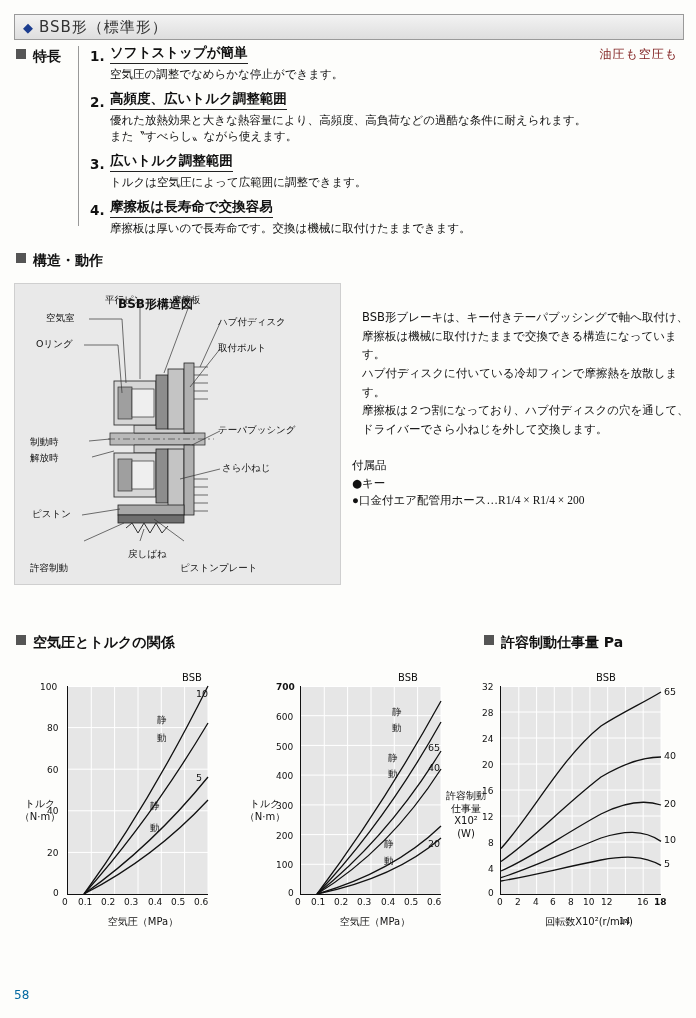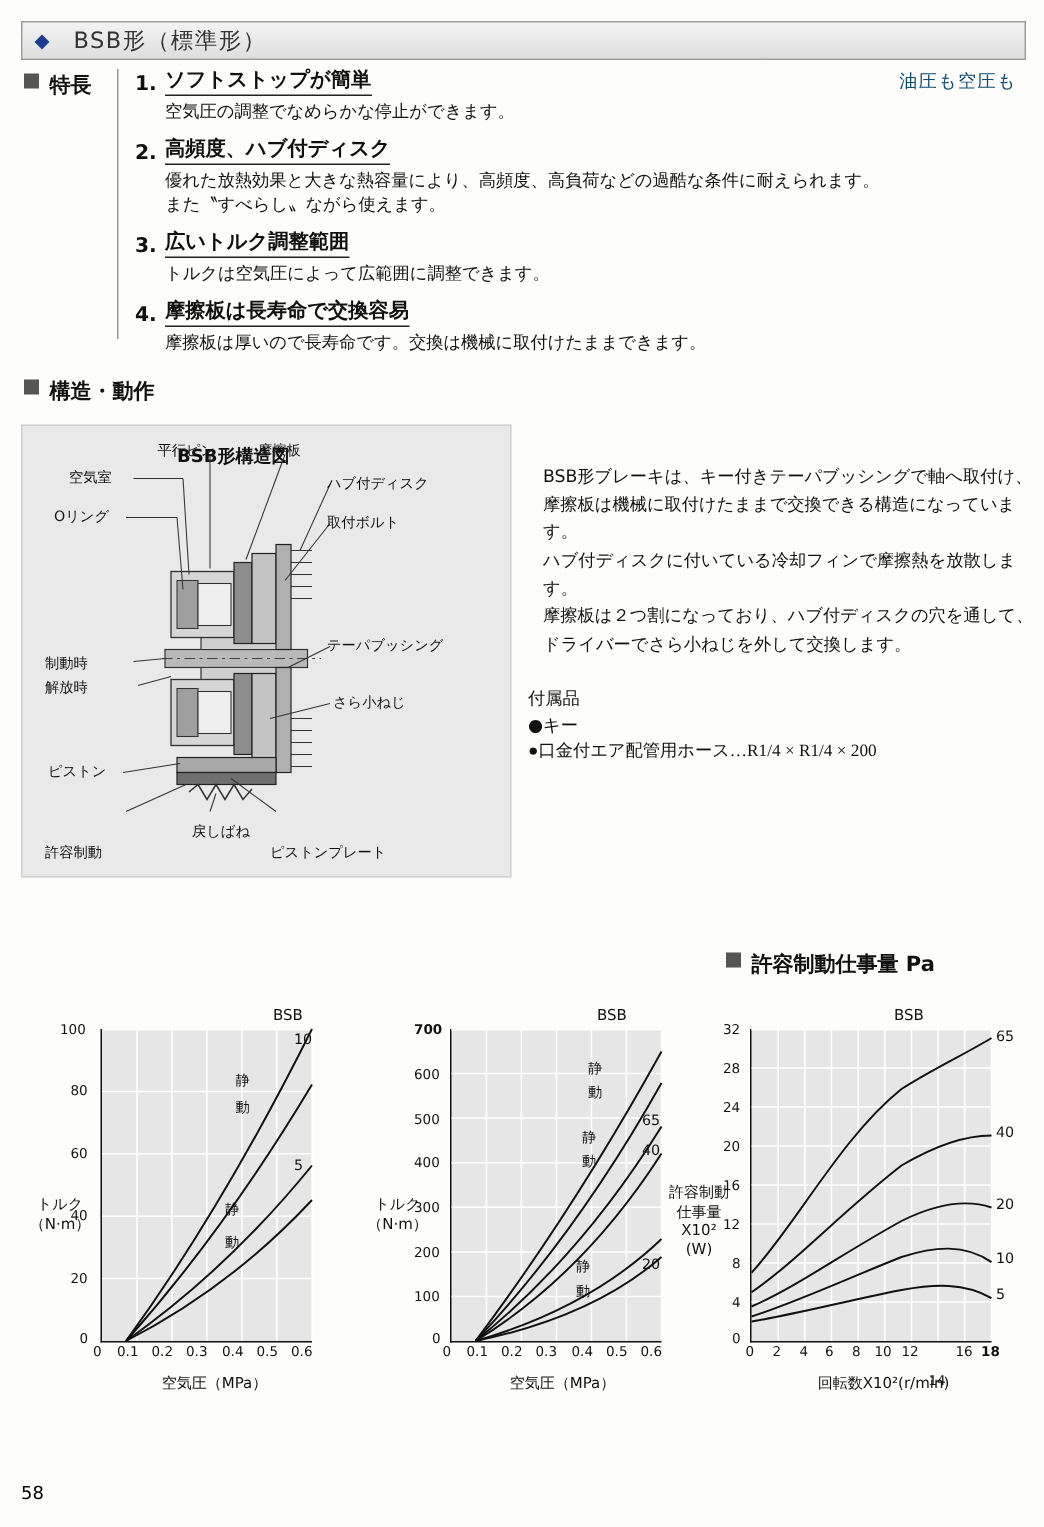--- a/index.html
+++ b/index.html
@@ -17,21 +17,21 @@
   .hdr{
     position:absolute;left:14px;top:14px;width:668px;height:24px;
     background:linear-gradient(#f3f3f3,#dedede);
     border:1px solid #9a9a9a;
     display:flex;align-items:center;
   }
   .hdr .dia{
     margin-left:8px;color:#1b3d8f;font-size:13px;line-height:1;
   }
   .hdr .htxt{
-    margin-left:16px;font-size:15px;color:#333;letter-spacing:1px;
+    margin-left:6px;font-size:15px;color:#333;letter-spacing:1px;
   }
 
   
   .sqmark{
     display:inline-block;width:10px;height:10px;background:#555;
     margin-right:7px;vertical-align:2px;
   }
   .sec-label{
     position:absolute;font-size:14px;font-weight:bold;color:#111;
   }
@@ -46,21 +46,21 @@
     font-size:13.5px;font-weight:bold;color:#111;display:flex;align-items:flex-end;
   }
   .feat .num{width:20px;flex:none;}
   .feat .ttl .t{border-bottom:1px solid #222;padding-bottom:1px;}
   .feat .body{
     font-size:11.5px;margin-left:20px;line-height:1.45;color:#111;margin-top:2px;
   }
 
   
   .faded{
-    position:absolute;right:18px;top:46px;font-size:12px;color:#0c4a6e;
+    position:absolute;right:18px;top:46px;font-size:12px;color:#7f1d1d;
     letter-spacing:1px;
     text-align:center;
   }
 
   
   .struct-box{
     position:absolute;left:14px;top:283px;width:325px;height:300px;
     background:#e9e9e9;border:1px solid #cfcfcf;
   }
   .struct-title{
@@ -86,21 +86,21 @@
   .tick{position:absolute;font-size:9px;color:#111;}
   .curve-lab{position:absolute;font-size:9.5px;color:#111;}
   .bsb-lab{position:absolute;font-size:10px;color:#111;}
 
   .plot{
     position:absolute;background:#e6e6e6;border-left:1.4px solid #111;border-bottom:1.4px solid #111;
   }
   .plot svg{position:absolute;left:0;top:0;overflow:visible;}
 
   .pagenum{
-    position:absolute;left:14px;top:988px;font-size:12px;color:#000000;
+    position:absolute;left:14px;top:988px;font-size:12px;color:#0369a1;
   }
 </style>
 </head>
 <body>
 
 <div class="page">
 
   <div class="hdr">
     <span class="dia">◆</span>
     <span class="htxt">BSB形（標準形）</span>
@@ -119,21 +119,21 @@
       <div class="ttl">
           <span class="num">1.</span>
           <span class="t">ソフトストップが簡単</span>
         </div>
       <div class="body">空気圧の調整でなめらかな停止ができます。</div>
     </div>
 
     <div class="feat">
       <div class="ttl">
           <span class="num">2.</span>
-          <span class="t">高頻度、ハブ付ディスク</span>
+          <span class="t">高頻度、広いトルク調整範囲</span>
         </div>
       <div class="body" style="white-space:pre-line;">優れた放熱効果と大きな熱容量により、高頻度、高負荷などの過酷な条件に耐えられます。
 また〝すべらし〟ながら使えます。</div>
     </div>
 
     <div class="feat">
       <div class="ttl">
           <span class="num">3.</span>
           <span class="t">広いトルク調整範囲</span>
         </div>
@@ -241,20 +241,23 @@
   <div class="calloutL" style="left:180px;top:562px;">ピストンプレート</div>
   <div class="calloutL" style="left:128px;top:548px;">戻しばね</div>
 
   <div class="desc" style="white-space:pre-line;margin-left:10px;">BSB形ブレーキは、キー付きテーパブッシングで軸へ取付け、摩擦板は機械に取付けたままで交換できる構造になっています。
 ハブ付ディスクに付いている冷却フィンで摩擦熱を放散します。
 摩擦板は２つ割になっており、ハブ付ディスクの穴を通して、ドライバーでさら小ねじを外して交換します。</div>
   <div class="acc-title">付属品</div>
   <div class="acc1">●キー</div>
   <div class="acc2">●口金付エア配管用ホース…R1/4 × R1/4 × 200</div>
 
+  <div class="sec-label" style="left:16px;top:634px;">
+    <span class="sqmark"></span><span>空気圧とトルクの関係</span>
+  </div>
   <div class="sec-label" style="left:484px;top:634px;">
     <span class="sqmark"></span><span>許容制動仕事量 Pa</span>
   </div>
 
   <div class="chart-box" style="left:0;top:0;width:230px;">
     <div class="plot" style="left:67px;top:686px;width:140px;height:208px;">
       <svg width="140" height="208">
         <g stroke="#ffffff" stroke-width="1">
           <line x1="23.3" y1="0" x2="23.3" y2="208"></line>
           <line x1="46.6" y1="0" x2="46.6" y2="208"></line>

